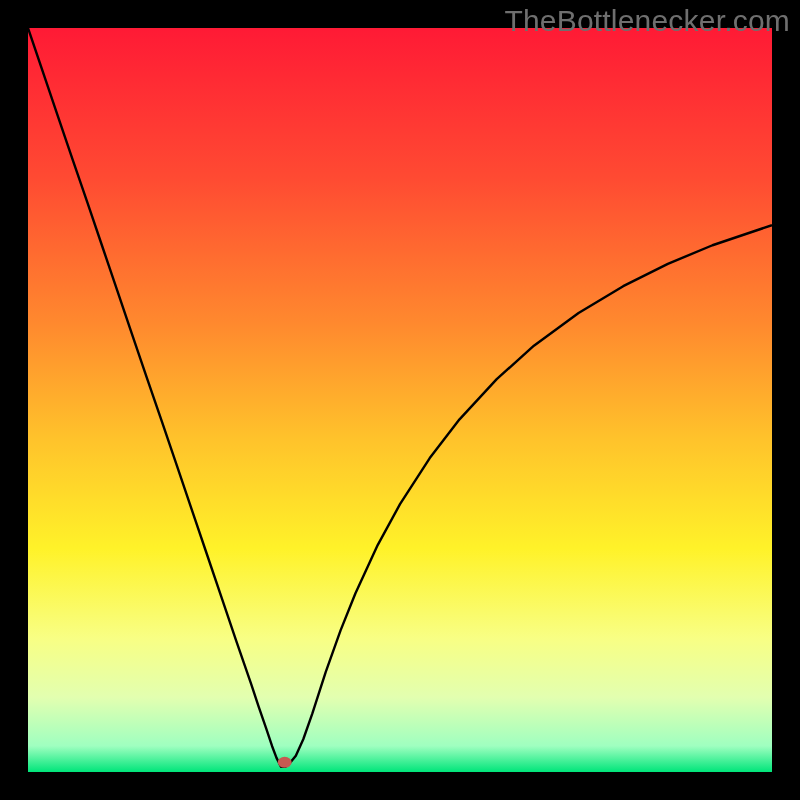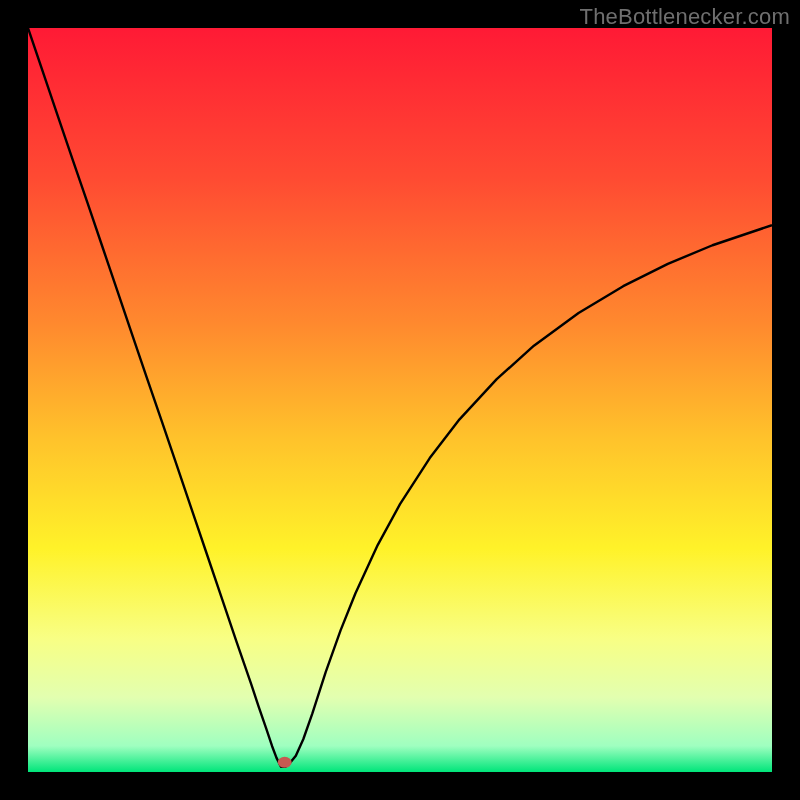--- a/index.html
+++ b/index.html
@@ -24,21 +24,21 @@
     left: 0;
     top: 0;
     width: 744px;
     height: 744px;
   }
   .watermark {
     position: absolute;
     top: 4px;
     right: 10px;
     color: #6f6f6f;
-    font-size: 22px;
+    font-size: 30px;
     font-weight: 500;
     letter-spacing: 0.2px;
   }
   svg {
     display: block;
   }
 </style>
 </head>
 <body>
 

